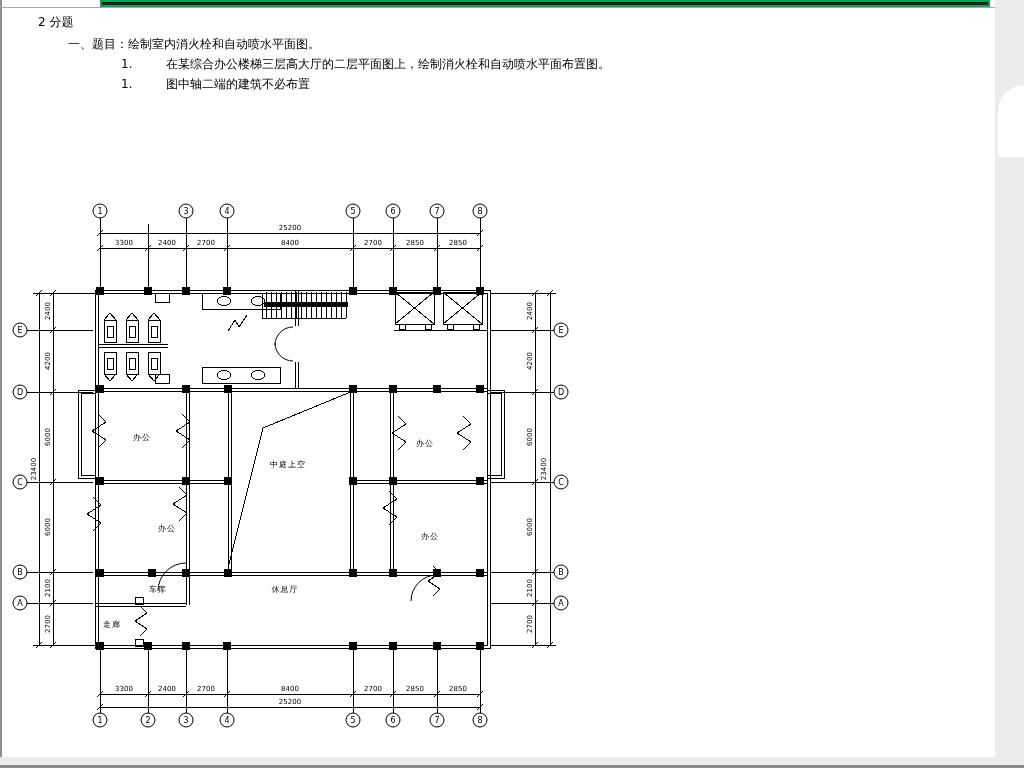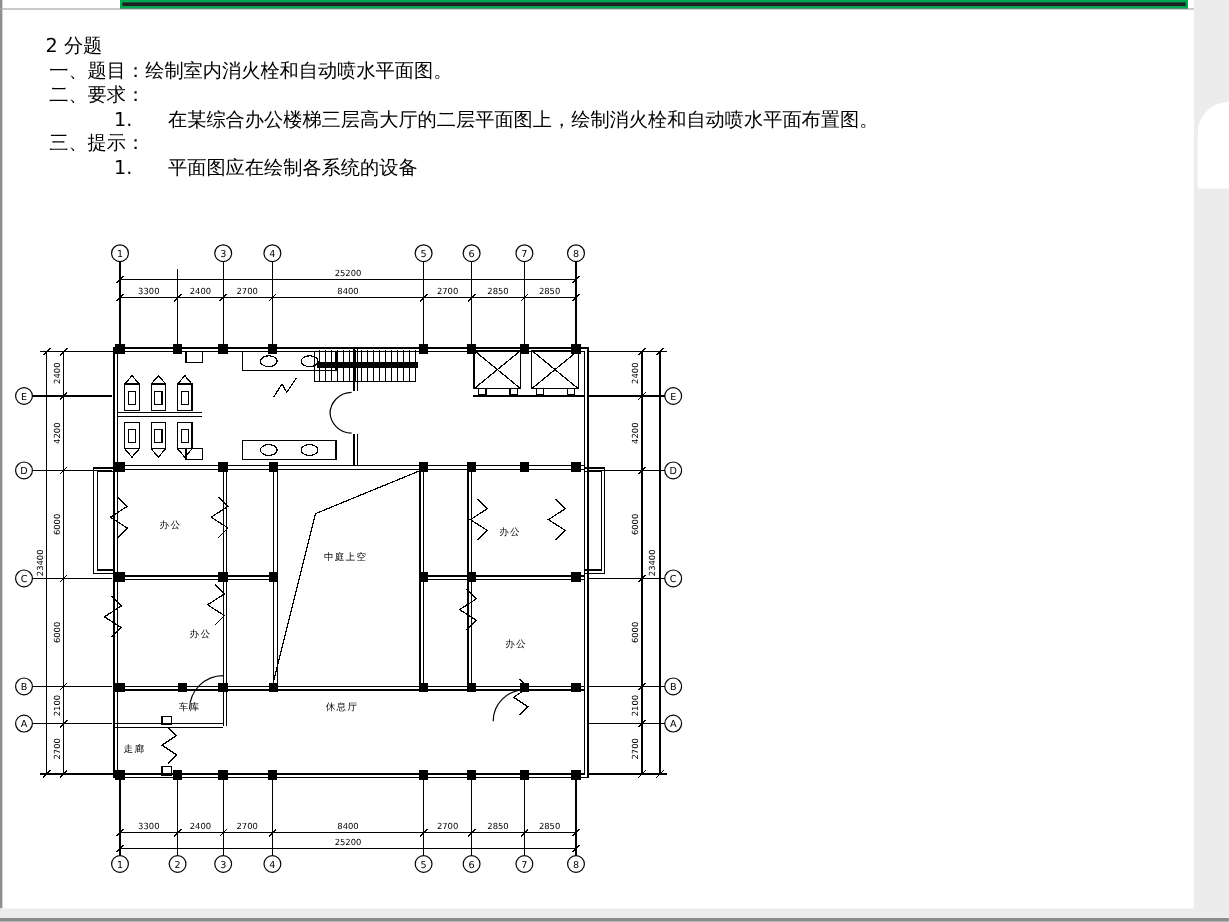--- a/index.html
+++ b/index.html
@@ -8,25 +8,25 @@
   .page{position:absolute;left:0;top:0;width:1024px;height:768px;}
   .left-edge{position:absolute;left:0;top:0;width:2px;height:757px;background:#8f8f8f;}
   .top-edge{position:absolute;left:0;top:7px;width:995px;height:1px;background:#a8a8a8;}
   .top-bar{position:absolute;left:100px;top:0;width:890px;height:7px;background:#1e1e1e;
            border:2px solid #00a651;box-sizing:border-box;}
   .right-margin{position:absolute;left:995px;top:0;width:29px;height:768px;background:#ececec;}
   .curl{position:absolute;right:0;top:85px;width:26px;height:72px;background:#ffffff;
         border-radius:30px 0 0 0;}
   .bottom-margin{position:absolute;left:0;top:757px;width:1024px;height:11px;background:#ececec;}
   .bottom-edge{position:absolute;left:0;top:765px;width:1024px;height:3px;background:#8c8c8c;}
-  .instr{position:absolute;left:0;top:28px;width:990px;font-size:16px;line-height:20px;}
+  .instr{position:absolute;left:0;top:12px;width:990px;font-size:12px;line-height:20px;}
   .instr .row{white-space:nowrap;}
   .instr .h{padding-left:38px;height:22px;}
-  .instr .l1{padding-left:41px;font-family:Liberation Serif, serif;}
-  .instr .l2{padding-left:95px;}
+  .instr .l1{padding-left:68px;font-family:Liberation Serif, serif;}
+  .instr .l2{padding-left:95px;margin-left:26px;}
   .instr .num{display:inline-block;width:45px;}
   svg.plan{position:absolute;left:0;top:0;}
   svg.plan path, svg.plan rect, svg.plan line, svg.plan ellipse, svg.plan circle{
       stroke:#000;stroke-width:1;fill:none;}
   svg.plan .solid{fill:#000;stroke:none;}
   svg.plan text{stroke:none;fill:#000;text-anchor:middle;}
   .bubble-label{font-size:8px;}
   .dim-label{font-size:7px;}
   .room-label{font-size:8px;letter-spacing:1px;}
 </style>
@@ -40,24 +40,22 @@
   <div class="top-bar"></div>
   <div class="right-margin">
     <div class="curl"></div>
   </div>
   <div class="bottom-margin"></div>
   <div class="bottom-edge"></div>
 
   <div class="instr">
     <div class="row h">2 分题</div>
     <div class="row l1"><span>一、</span><span>题目：绘制室内消火栓和自动喷水平面图。</span></div>
-    <div class="row l1"><span>二、</span><span>要求：</span></div>
     <div class="row l2"><span class="num">1.</span><span>在某综合办公楼梯三层高大厅的二层平面图上，绘制消火栓和自动喷水平面布置图。</span></div>
-    <div class="row l1"><span>三、</span><span>提示：</span></div>
-    <div class="row l2"><span class="num">1.</span><span>平面图应在绘制各系统的设备</span></div>
+    <div class="row l2"><span class="num">1.</span><span>图中轴二端的建筑不必布置</span></div>
   </div>
 
   <svg class="plan" width="1024" height="768" viewBox="0 0 1024 768" shape-rendering="crispEdges">
 
     <g>
       <path d="M100 218V288 M186 218V288 M227 218V288 M353 218V288 M393 218V288 M437 218V288 M480 218V288 M148 224V288"></path>
       <path d="M100 650V713 M148 650V713 M186 650V713 M227 650V713 M353 650V713 M393 650V713 M437 650V713 M480 650V713"></path>
       <path d="M27 330H93 M27 392H93 M27 482H93 M27 572H93 M27 603H93"></path>
       <path d="M490 330H554 M490 392H554 M490 482H554 M490 572H554 M490 603H554"></path>
     </g>

